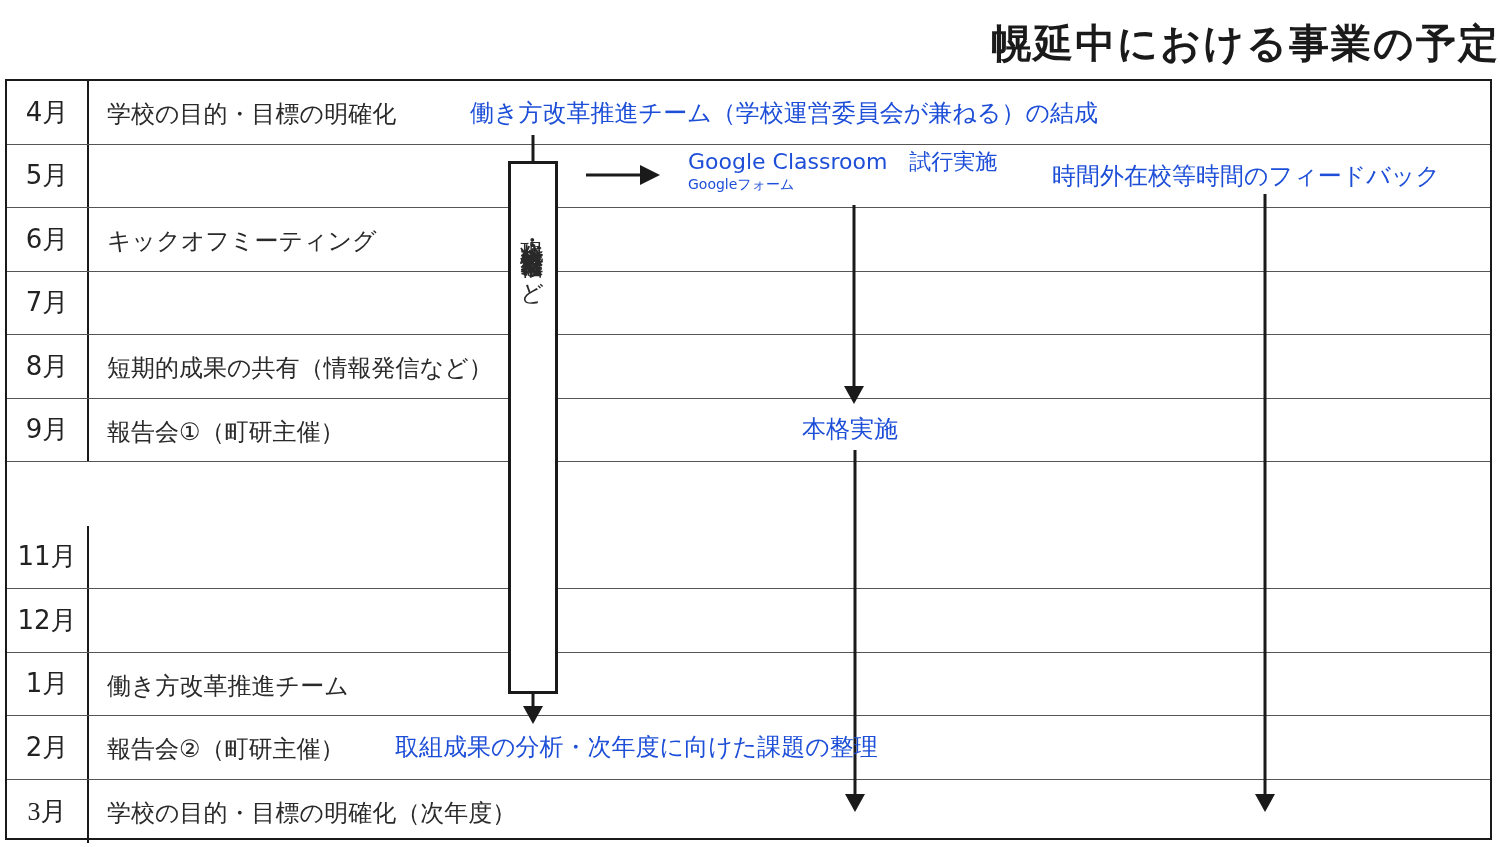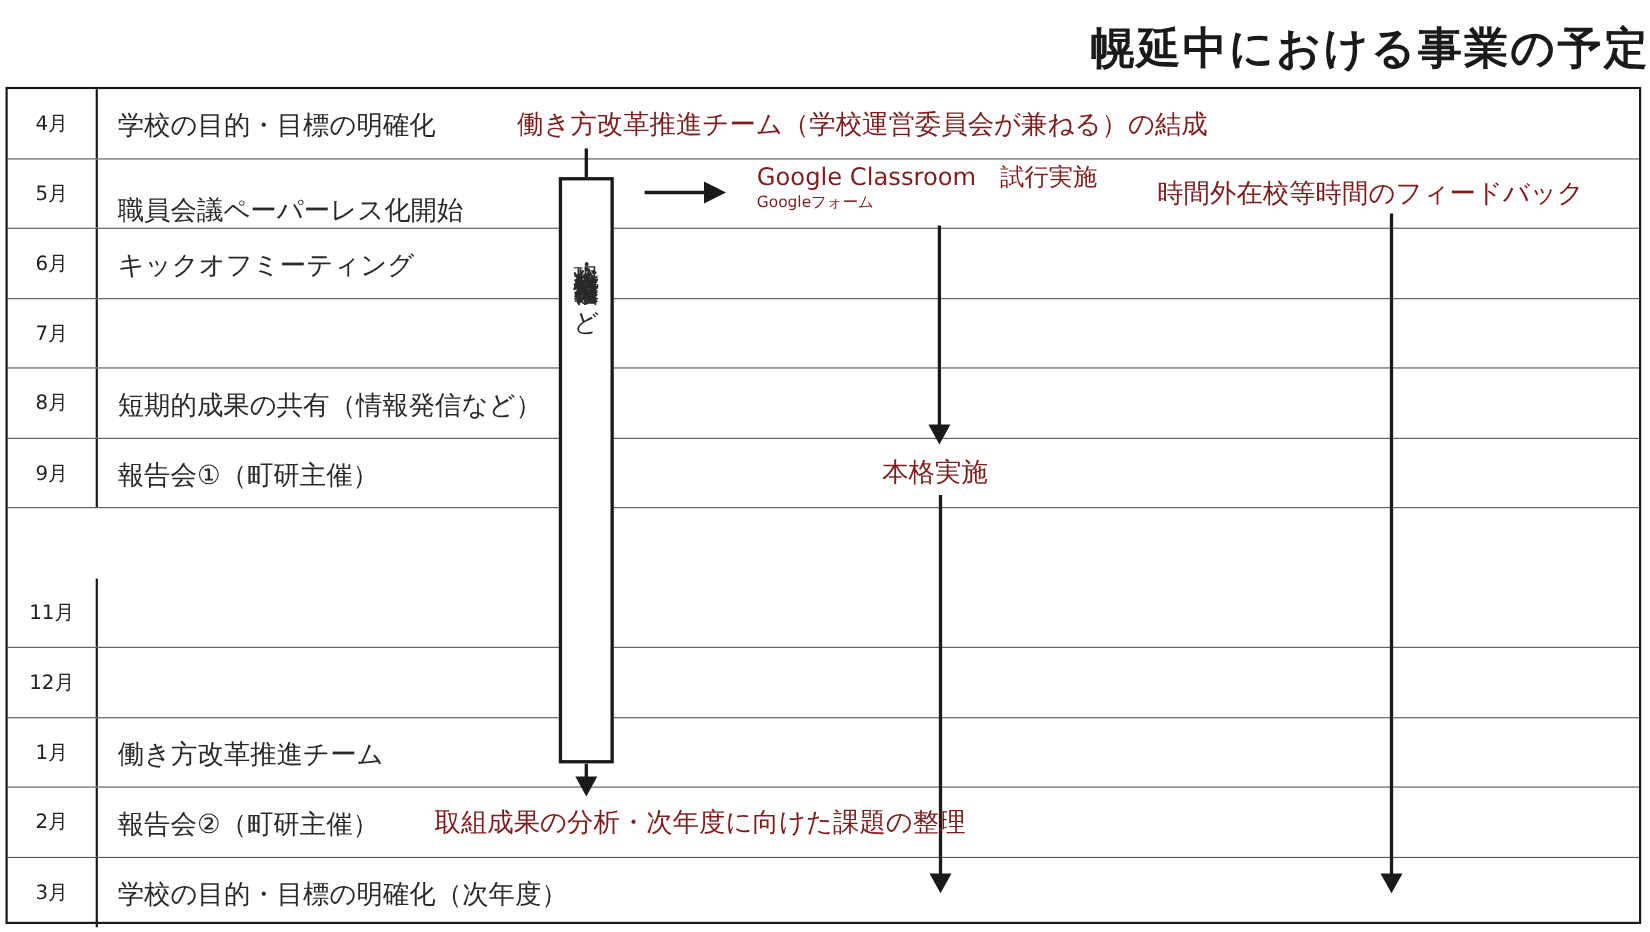--- a/index.html
+++ b/index.html
@@ -4,46 +4,45 @@
 <style>
   html, body { margin:0; padding:0; background:#ffffff; }
   body { width:1500px; height:847px; position:relative; overflow:hidden;
          font-family:"DejaVu Sans", "Liberation Sans", sans-serif; color:#222; }
   .title { position:absolute; left:0; top:4px; width:1500px; text-align:right;
            font-size:40px; font-weight:bold; letter-spacing:2px; color:#1a1a1a;margin-top:12px; }
   .table { position:absolute; left:5px; top:79px; width:1487px; height:761px;
            border:2px solid #1a1a1a; box-sizing:border-box; }
   .row { position:absolute; left:0; width:100%; height:63.5px; box-sizing:border-box;
          border-bottom:1.5px solid #555; }
-  .row:last-child { border-bottom:none; }
+  .row:last-child { border-bottom:none;font-family:Liberation Serif, serif; }
   .month { position:absolute; left:0; top:0; width:80px; height:100%;
            border-right:2px solid #1a1a1a; display:flex; align-items:center;
-           justify-content:center; font-size:18px; color:#222; }
+           justify-content:center; font-size:26px; color:#222; }
   .cell-text { position:absolute; font-size:24px; color:#2a2a2a; white-space:nowrap; line-height:1; }
-  .abs { position:absolute; font-size:24px; color:#7f1d1d; white-space:nowrap; line-height:1;text-align:center; }
+  .abs { position:absolute; font-size:24px; color:#1d4ed8; white-space:nowrap; line-height:1;text-align:center; }
   .vbox { position:absolute; left:508px; top:161px; width:50px; height:533px;
           border:3px solid #1a1a1a; box-sizing:border-box; background:#fff;
           display:flex; justify-content:center; }
   .vtext { writing-mode:vertical-rl; text-orientation:upright; font-size:23px;
            color:#2a2a2a; padding-top:60px; letter-spacing:1px; }
   svg.arrows { position:absolute; left:0; top:0; width:1500px; height:847px; pointer-events:none; }
 </style>
 </head>
 <body>
 
 <div class="title">幌延中における事業の予定</div>
 
 <div class="table">
   <div class="row" style="top:0px">
     <div class="month">4月</div>
     <div class="cell-text" style="left:100px; top:21px">学校の目的・目標の明確化</div>
   </div>
   <div class="row" style="top:63.5px">
     <div class="month">5月</div>
-    <div class="cell-text" style="left:100px; top:34px">職員会議ペーパーレス化開始</div>
   </div>
   <div class="row" style="top:127px">
     <div class="month">6月</div>
     <div class="cell-text" style="left:100px; top:21px">キックオフミーティング</div>
   </div>
   <div class="row" style="top:190.5px">
     <div class="month">7月</div>
   </div>
   <div class="row" style="top:254px">
     <div class="month">8月</div>

